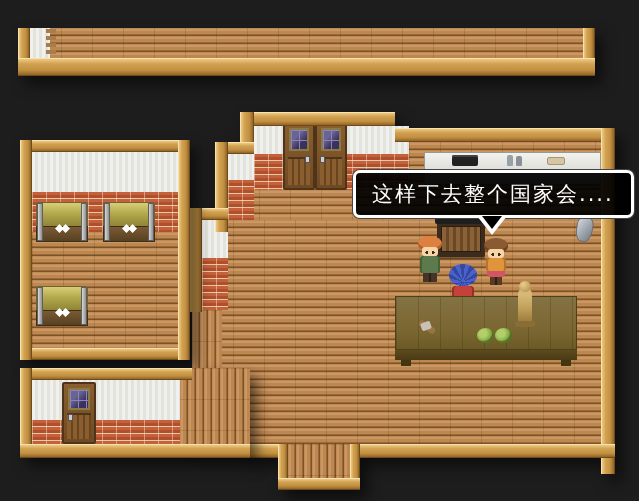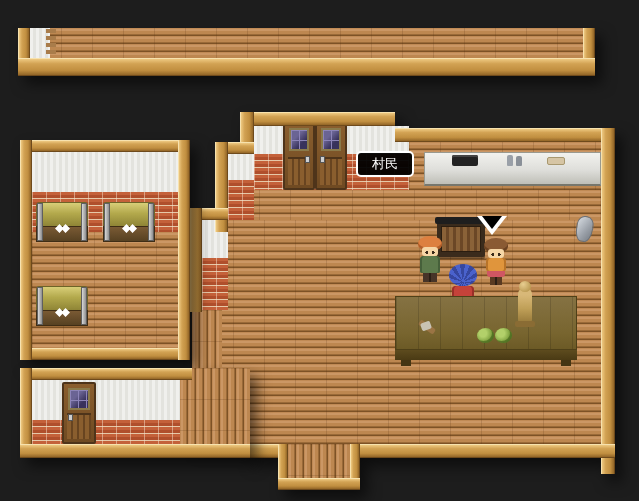--- a/index.html
+++ b/index.html
@@ -260,19 +260,21 @@
       <div class="door" style="left:42px;top:14px;width:34px;height:62px;">
         <div class="door-window" style="width:22px;height:22px;left:4px;"></div>
         <div class="door-slats" style="height:24px;"></div>
         <div class="door-handle" style="left:4px;top:30px;"></div>
       </div>
       <div class="abs fr-h" style="left:0;top:0;width:172px;height:12px;"></div>
       <div class="abs fr-v" style="left:0;top:0;width:12px;height:90px;"></div>
       <div class="abs fr-h" style="left:0;top:76px;width:230px;height:14px;"></div>
     </div>
 
-    <div class="dlg-tag" style="left:356px;top:125px;width:58px;height:26px;"><span>村民</span></div>
+    <div class="dlg-box" style="left:353px;top:144px;width:281px;height:48px;">
+      <div class="dlg-text">这样下去整个国家会....</div>
+    </div>
     <div class="dlg-arrow-outer" style="left:477px;top:190px;"></div>
     <div class="dlg-arrow-inner" style="left:482px;top:190px;"></div>
   </div>
 
 
 </div>
 
 </body></html>

